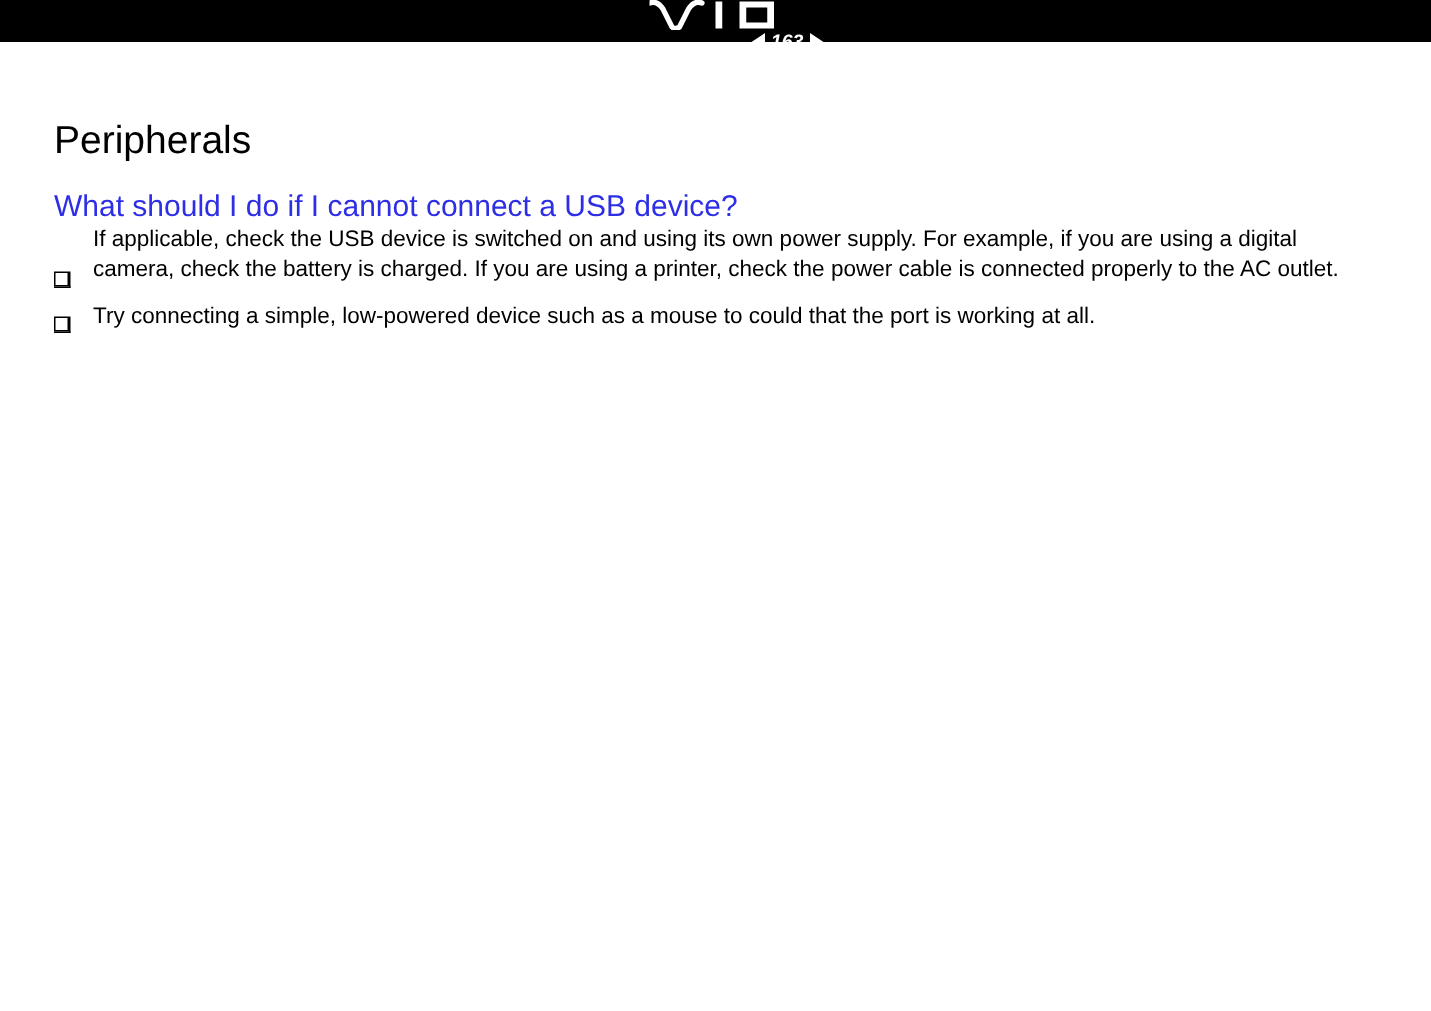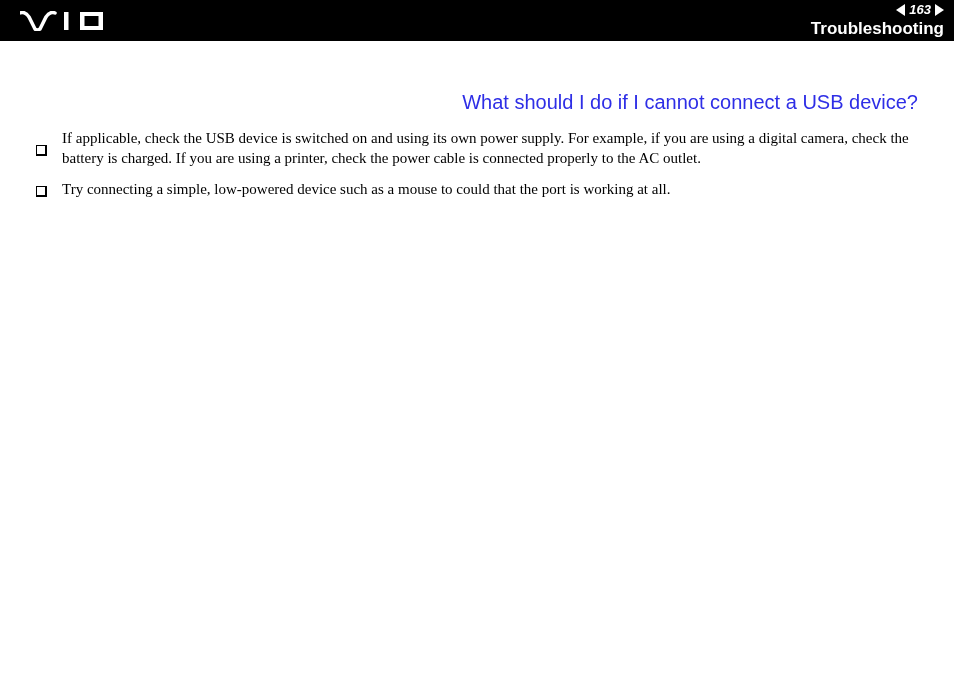--- a/index.html
+++ b/index.html
@@ -6,25 +6,26 @@
     body {
       font-family: "Helvetica Neue", Helvetica, Arial, sans-serif;
       width: 954px;
       height: 674px;
       background: #fff;
       position: relative;
       overflow: hidden;
     }
     .header {
       background: #000;
-      height: 41px;
+      height: 28px;
       display: flex;
       align-items: center;
       justify-content: space-between;
       padding: 0 10px 0 20px;
+      flex-direction: column;
     }
     .logo {
       display: flex;
       align-items: center;
     }
     .logo svg { display: block; }
     .header-right {
       display: flex;
       flex-direction: column;
       align-items: flex-end;
@@ -68,35 +69,32 @@
       font-size: 26px;
       font-weight: 400;
       color: #000;
       margin-bottom: 18px;
       letter-spacing: 0px;
     }
     .subtitle {
       font-size: 20px;
       font-weight: 400;
       color: #2e2ee6;
-      margin-bottom: 14px;
       letter-spacing: 0px;
-      text-align: right;
     }
     .bullet-list {
       list-style: none;
     }
     .bullet-item {
       display: flex;
-      align-items: center;
+      align-items: flex-end;
       margin-bottom: 10px;
       font-size: 15px;
       line-height: 1.35;
       color: #000;
-      font-family: Liberation Serif, serif;
     }
     .bullet-marker {
       display: inline-block;
       width: 10px;
       height: 10px;
       border: 1.5px solid #000;
       margin-right: 16px;
       margin-top: 4px;
       flex-shrink: 0;
       position: relative;
@@ -128,20 +126,21 @@
     <div class="page-nav">
       <div class="nav-arrow-left"></div>
       <span class="page-number">163</span>
       <div class="nav-arrow-right"></div>
     </div>
     <div class="section-name">Troubleshooting</div>
   </div>
 </div>
 
 <div class="content">
+  <h1 class="page-title">Peripherals</h1>
   <h2 class="subtitle">What should I do if I cannot connect a USB device?</h2>
   <ul class="bullet-list">
     <li class="bullet-item">
       <span class="bullet-marker"></span>
       <span class="bullet-text">If applicable, check the USB device is switched on and using its own power supply. For example, if you are using a digital camera, check the battery is charged. If you are using a printer, check the power cable is connected properly to the AC outlet.</span>
     </li>
     <li class="bullet-item">
       <span class="bullet-marker"></span>
       <span class="bullet-text">Try connecting a simple, low-powered device such as a mouse to could that the port is working at all.</span>
     </li>

